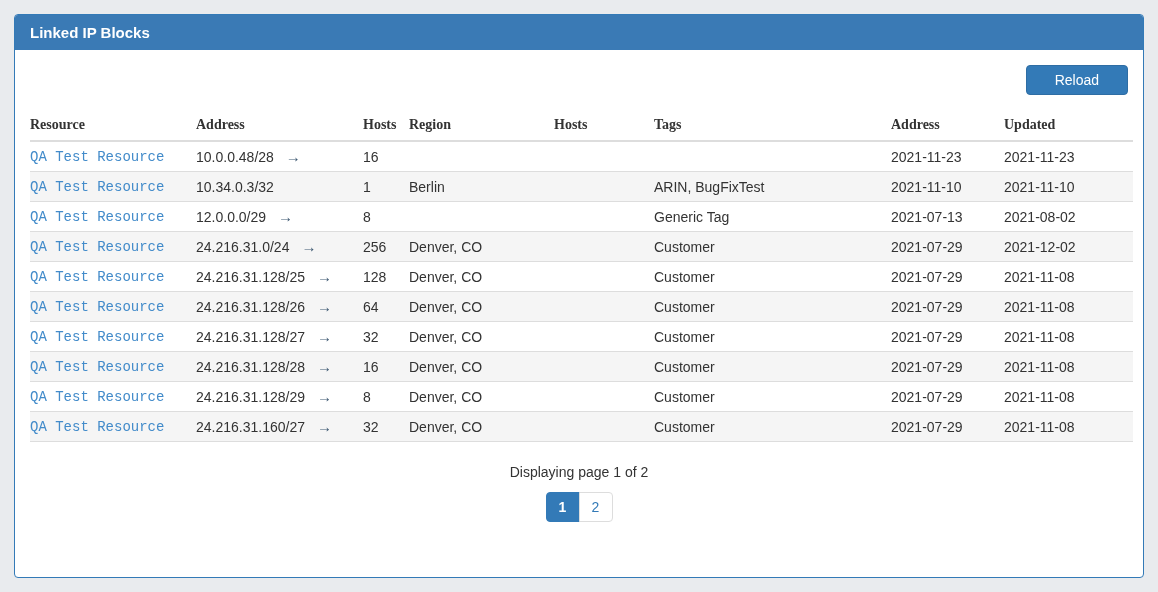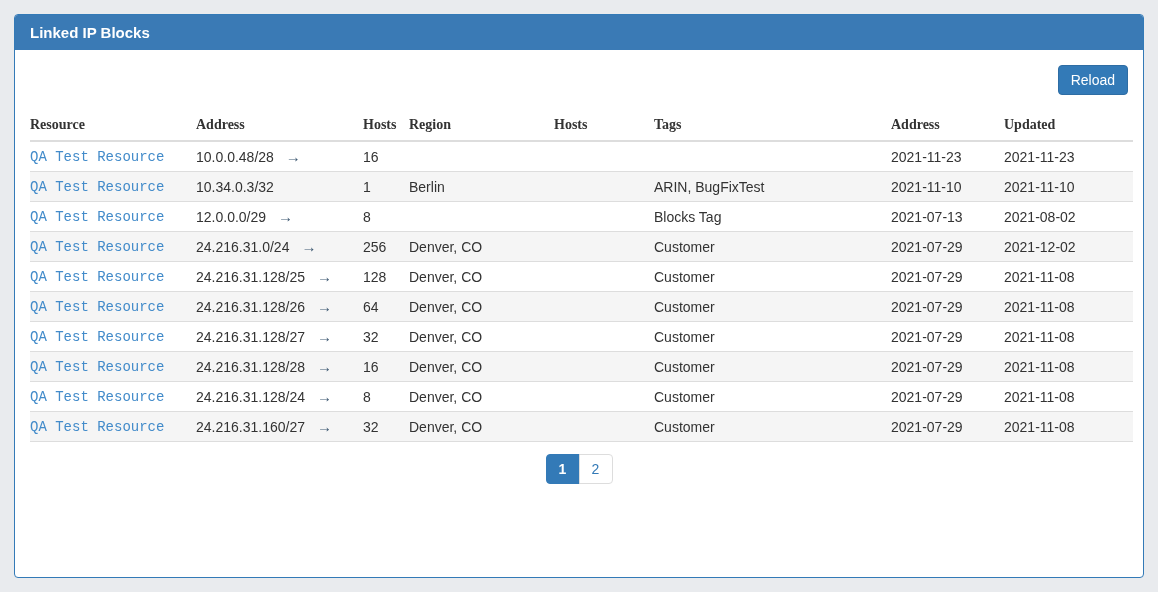--- a/index.html
+++ b/index.html
@@ -37,21 +37,21 @@
     font-weight:bold;
     flex:0 0 auto;
   }
   .panel-body{padding:15px;flex:1 1 auto;}
   .toolbar{text-align:right;margin-bottom:16px;}
   .btn-reload{
     display:inline-block;
     background:var(--accent);
     border:1px solid var(--btn-border);
     color:#ffffff;
-    padding:6px 12px;
+    padding:6px 28px;
     font-size:14px;
     border-radius:4px;
     cursor:pointer;
     font-family:inherit;
   }
   table.ipblocks{
     width:1103px;
     border-collapse:collapse;
     table-layout:fixed;
     margin-top:16px;
@@ -160,21 +160,21 @@
             <td>ARIN, BugFixTest</td>
             <td>2021-11-10</td>
             <td>2021-11-10</td>
           </tr>
           <tr>
             <td><a class="resource-link" href="#">QA Test Resource</a></td>
             <td><span>12.0.0.0/29</span><a class="arrow" href="#">→</a></td>
             <td>8</td>
             <td></td>
             <td></td>
-            <td>Blocks Tag</td>
+            <td>Generic Tag</td>
             <td>2021-07-13</td>
             <td>2021-08-02</td>
           </tr>
           <tr>
             <td><a class="resource-link" href="#">QA Test Resource</a></td>
             <td><span>24.216.31.0/24</span><a class="arrow" href="#">→</a></td>
             <td>256</td>
             <td>Denver, CO</td>
             <td></td>
             <td>Customer</td>
@@ -216,41 +216,42 @@
             <td><span>24.216.31.128/28</span><a class="arrow" href="#">→</a></td>
             <td>16</td>
             <td>Denver, CO</td>
             <td></td>
             <td>Customer</td>
             <td>2021-07-29</td>
             <td>2021-11-08</td>
           </tr>
           <tr>
             <td><a class="resource-link" href="#">QA Test Resource</a></td>
-            <td><span>24.216.31.128/24</span><a class="arrow" href="#">→</a></td>
+            <td><span>24.216.31.128/29</span><a class="arrow" href="#">→</a></td>
             <td>8</td>
             <td>Denver, CO</td>
             <td></td>
             <td>Customer</td>
             <td>2021-07-29</td>
             <td>2021-11-08</td>
           </tr>
           <tr>
             <td><a class="resource-link" href="#">QA Test Resource</a></td>
             <td><span>24.216.31.160/27</span><a class="arrow" href="#">→</a></td>
             <td>32</td>
             <td>Denver, CO</td>
             <td></td>
             <td>Customer</td>
             <td>2021-07-29</td>
             <td>2021-11-08</td>
           </tr>
         </tbody>
     </table>
 
+    <div class="status-line">Displaying page 1 of 2</div>
 
     <div class="pagination-wrap">
       <nav class="pagination">
           <a class="page-btn active" href="#">1</a>
           <a class="page-btn" href="#">2</a>
         </nav>
     </div>
   </div>
 </div>
 

